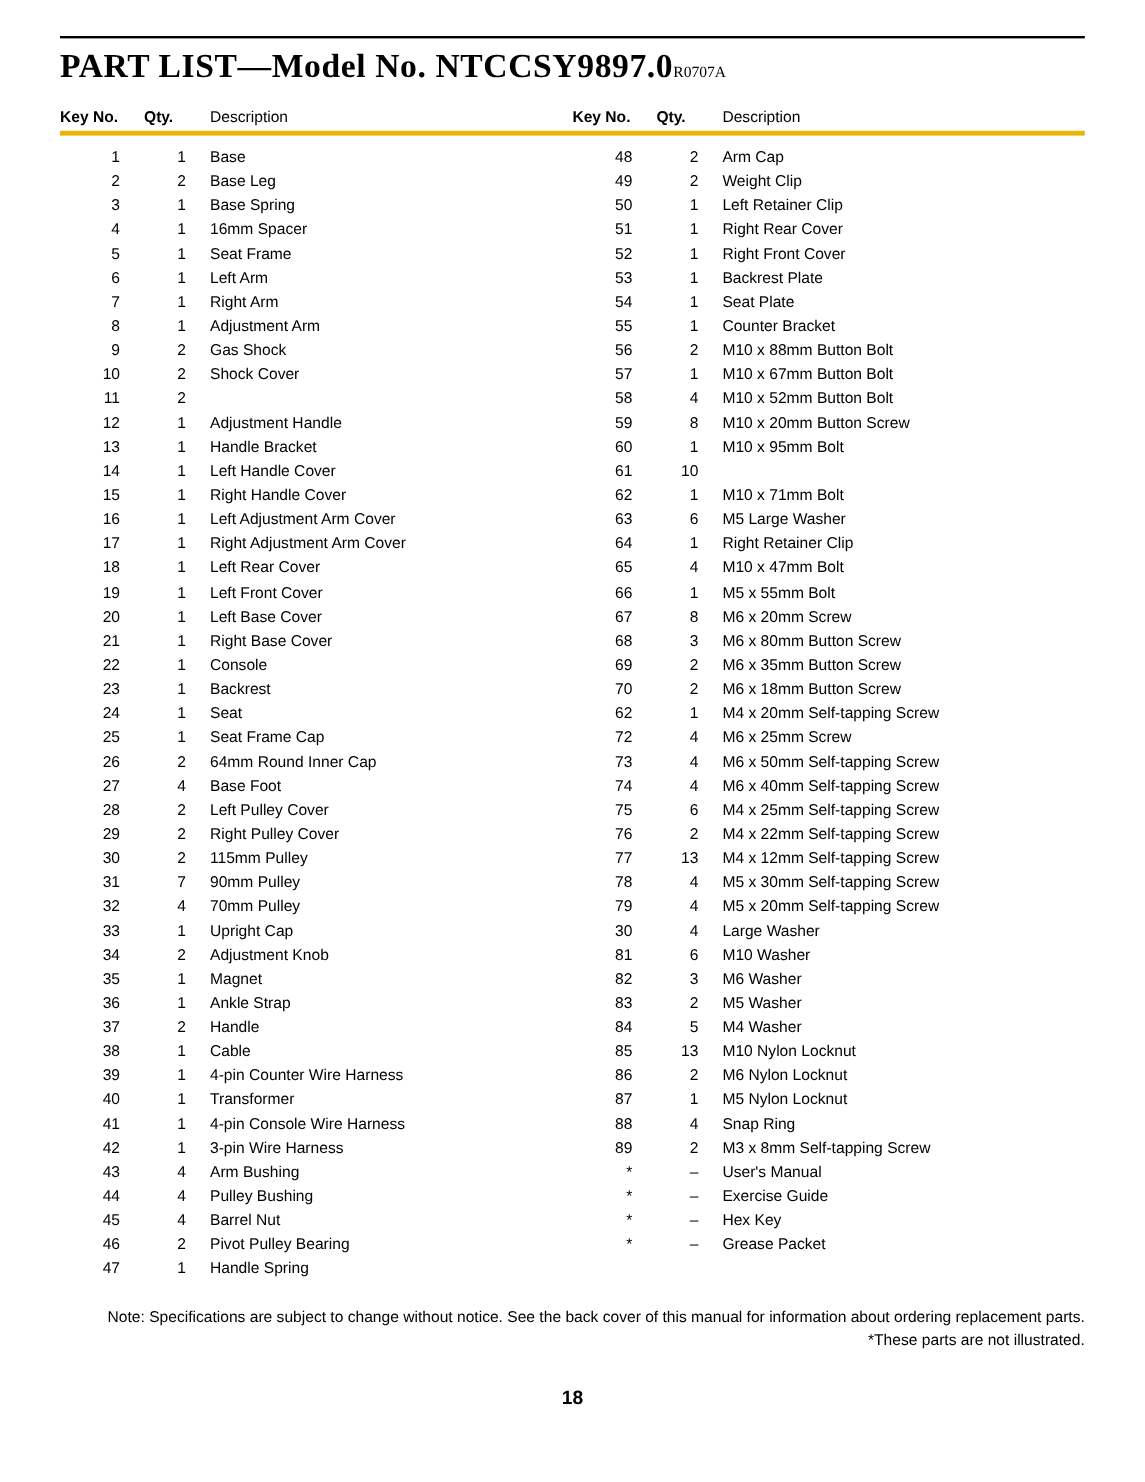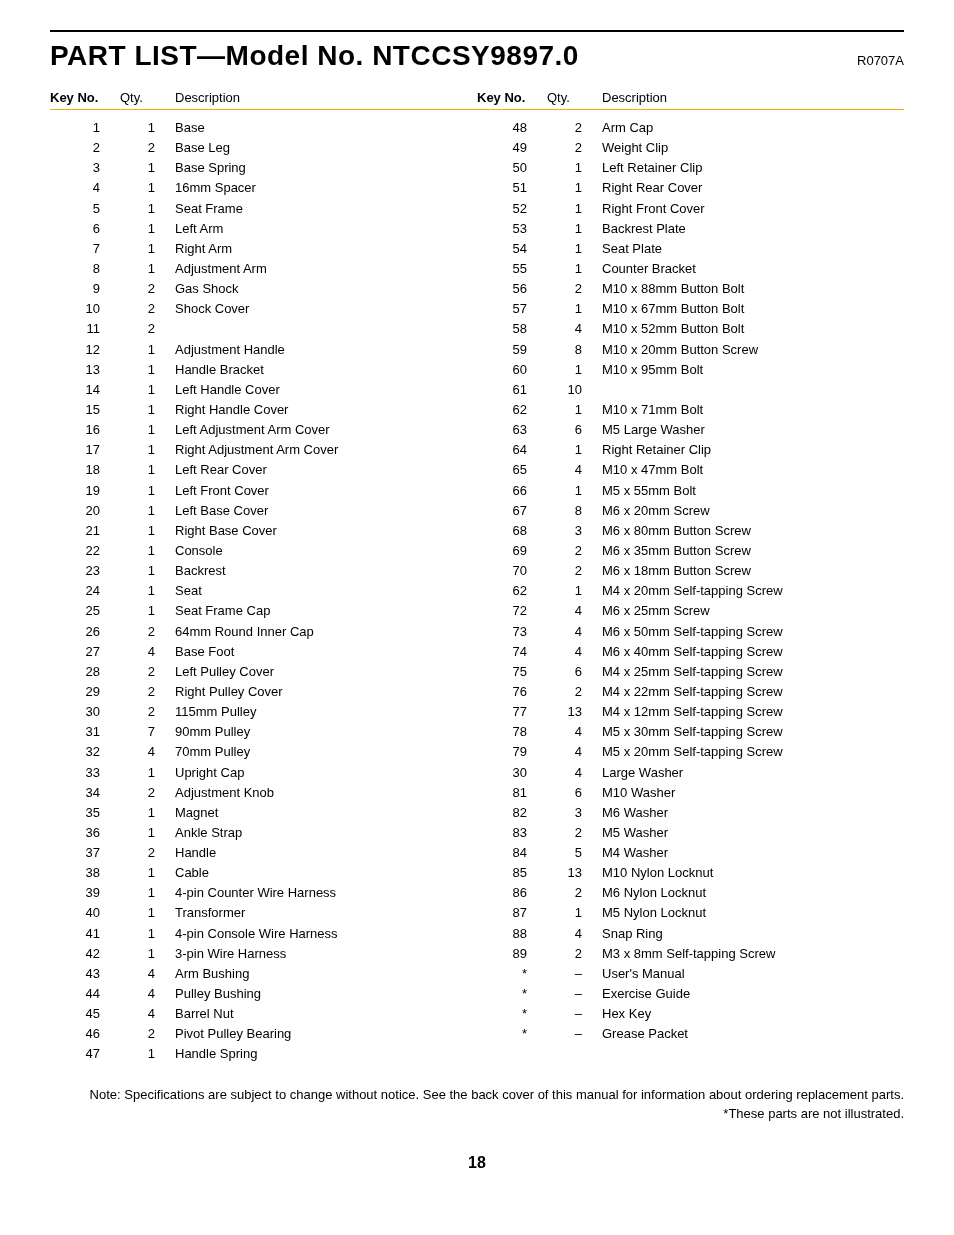--- a/index.html
+++ b/index.html
@@ -11,54 +11,54 @@
       padding: 30px 50px;
       color: #000;
       font-size: 13px;
     }
     .header-line {
       border-top: 2px solid #000;
       margin-bottom: 8px;
     }
     .title-row {
       display: flex;
-      justify-content: space-between;
       align-items: baseline;
       margin-bottom: 18px;
+      font-family: Liberation Serif, serif;
     }
     .main-title {
       font-size: 28px;
       font-weight: 900;
       letter-spacing: 0.5px;
     }
     .model-code {
       font-size: 13px;
       font-weight: normal;
     }
     .columns-header {
       display: flex;
-      border-bottom: 1px solid #eab308;
+      border-bottom: 4px solid #eab308;
       padding-bottom: 4px;
       margin-bottom: 8px;
     }
     .col-left {
       display: flex;
       width: 50%;
     }
     .col-right {
       display: flex;
       width: 50%;
     }
     .col-keyno {
       width: 70px;
       font-weight: bold;
     }
     .col-qty {
       width: 55px;
-      font-weight: normal;
+      font-weight: bold;
     }
     .col-desc {
       flex: 1;
       font-weight: normal;
     }
     .parts-table {
       display: flex;
       width: 100%;
     }
     .parts-col {

